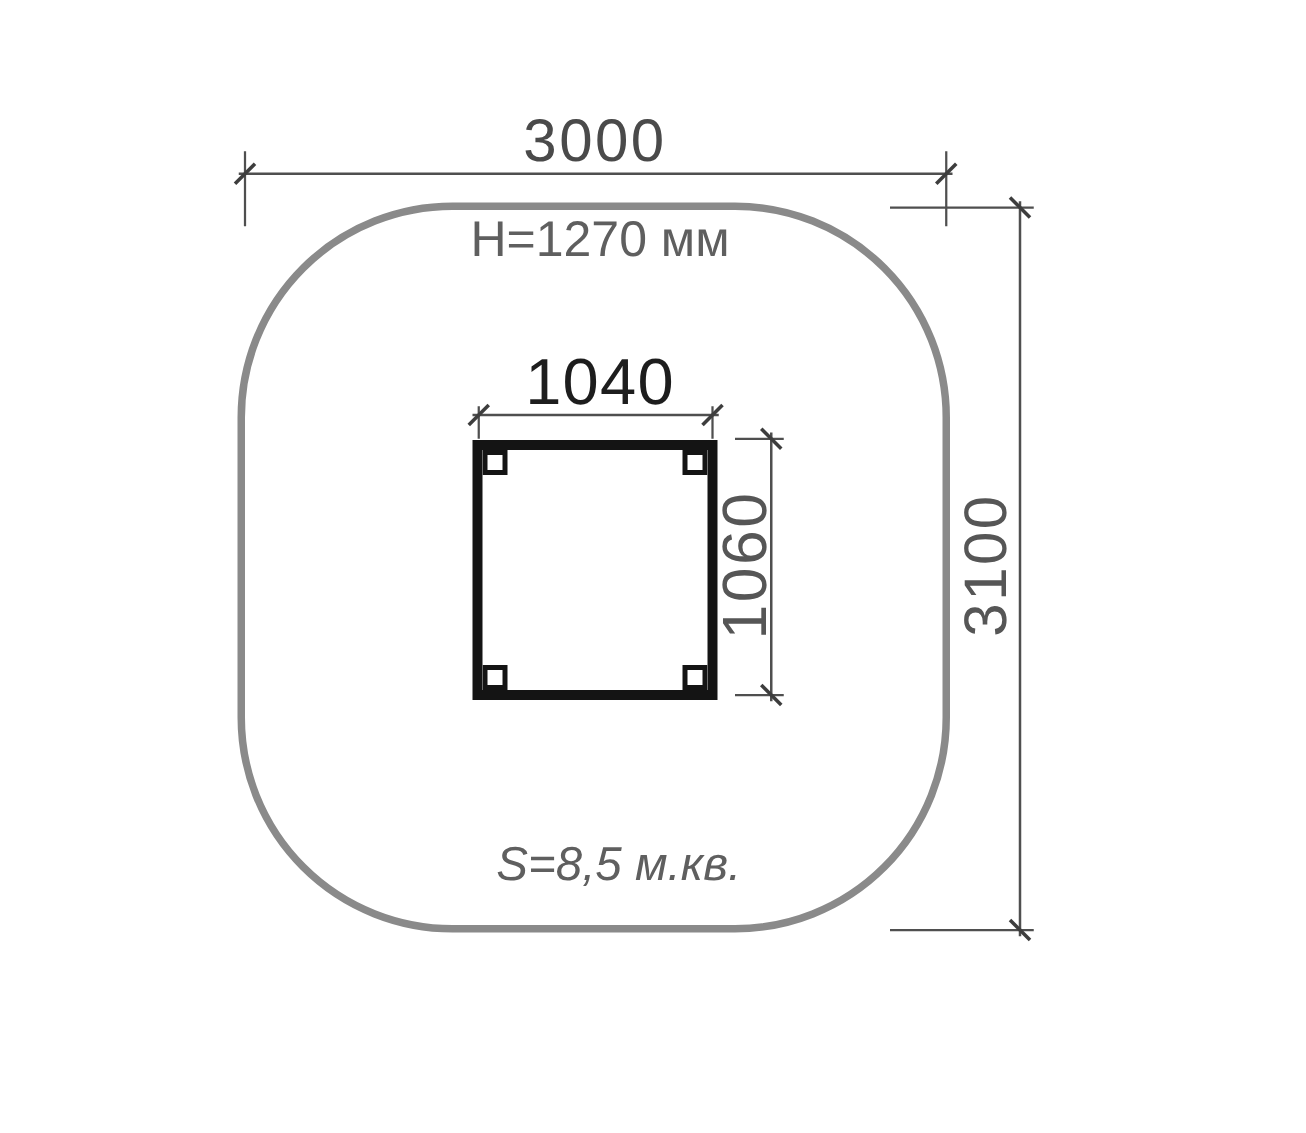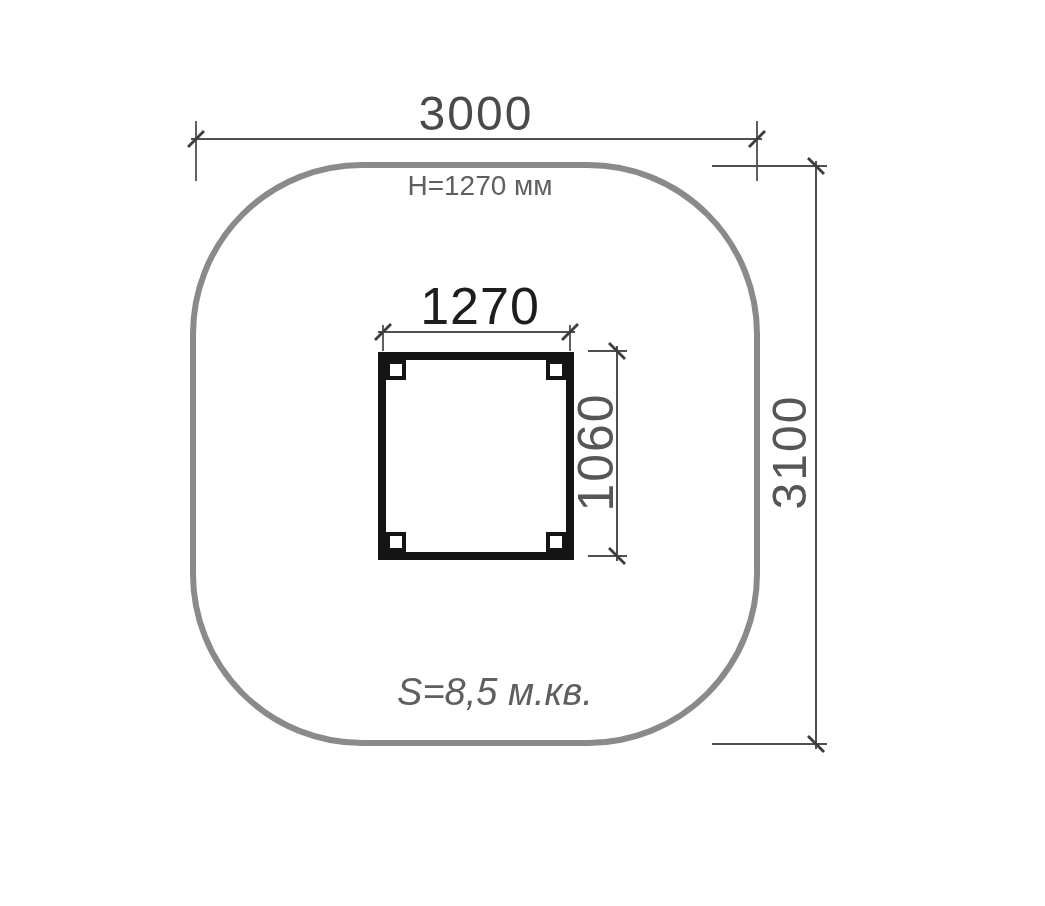--- a/index.html
+++ b/index.html
@@ -55,21 +55,21 @@
   svg.dims line.tick{stroke:var(--tick);stroke-width:2.8;}
   
   .lbl{
     position:absolute;
     white-space:nowrap;
     line-height:1;
     color:var(--label-medium);
   }
   .lbl.centered{text-align:center;width:300px;}
   .lbl-outer-width{left:326px;top:90px;font-size:48px;letter-spacing:2px;color:var(--label-medium);}
-  .lbl-equip-height{left:330px;top:172px;font-size:28px;color:var(--label-gray);}
+  .lbl-equip-height{left:330px;top:172px;font-size:40px;color:var(--label-gray);}
   .lbl-inner-width{left:330px;top:280px;font-size:52px;letter-spacing:1px;color:var(--label-dark);}
   .lbl-inner-height{
     left:596px;top:452px;font-size:50px;letter-spacing:2px;
     transform:translate(-50%,-50%) rotate(-90deg);
     color:var(--label-rotated);
   }
   .lbl-outer-height{
     left:790px;top:452px;font-size:48px;letter-spacing:2px;
     transform:translate(-50%,-50%) rotate(-90deg);
     color:var(--label-rotated);
@@ -116,18 +116,18 @@
       <line class="ext" x1="588" y1="351" x2="627" y2="351"></line>
       <line class="ext" x1="588" y1="556" x2="627" y2="556"></line>
       <line class="dim" x1="617" y1="346" x2="617" y2="561"></line>
       <line class="tick" x1="609" y1="343" x2="625" y2="359"></line>
       <line class="tick" x1="609" y1="548" x2="625" y2="564"></line>
     </g>
   </svg>
 
   <div class="lbl centered lbl-outer-width">3000</div>
   <div class="lbl centered lbl-equip-height">H=1270 мм</div>
-  <div class="lbl centered lbl-inner-width">1270</div>
+  <div class="lbl centered lbl-inner-width">1040</div>
   <div class="lbl lbl-inner-height">1060</div>
   <div class="lbl lbl-outer-height">3100</div>
   <div class="lbl centered lbl-area">S=8,5 м.кв.</div>
 
 </div>
 
 </body></html>

